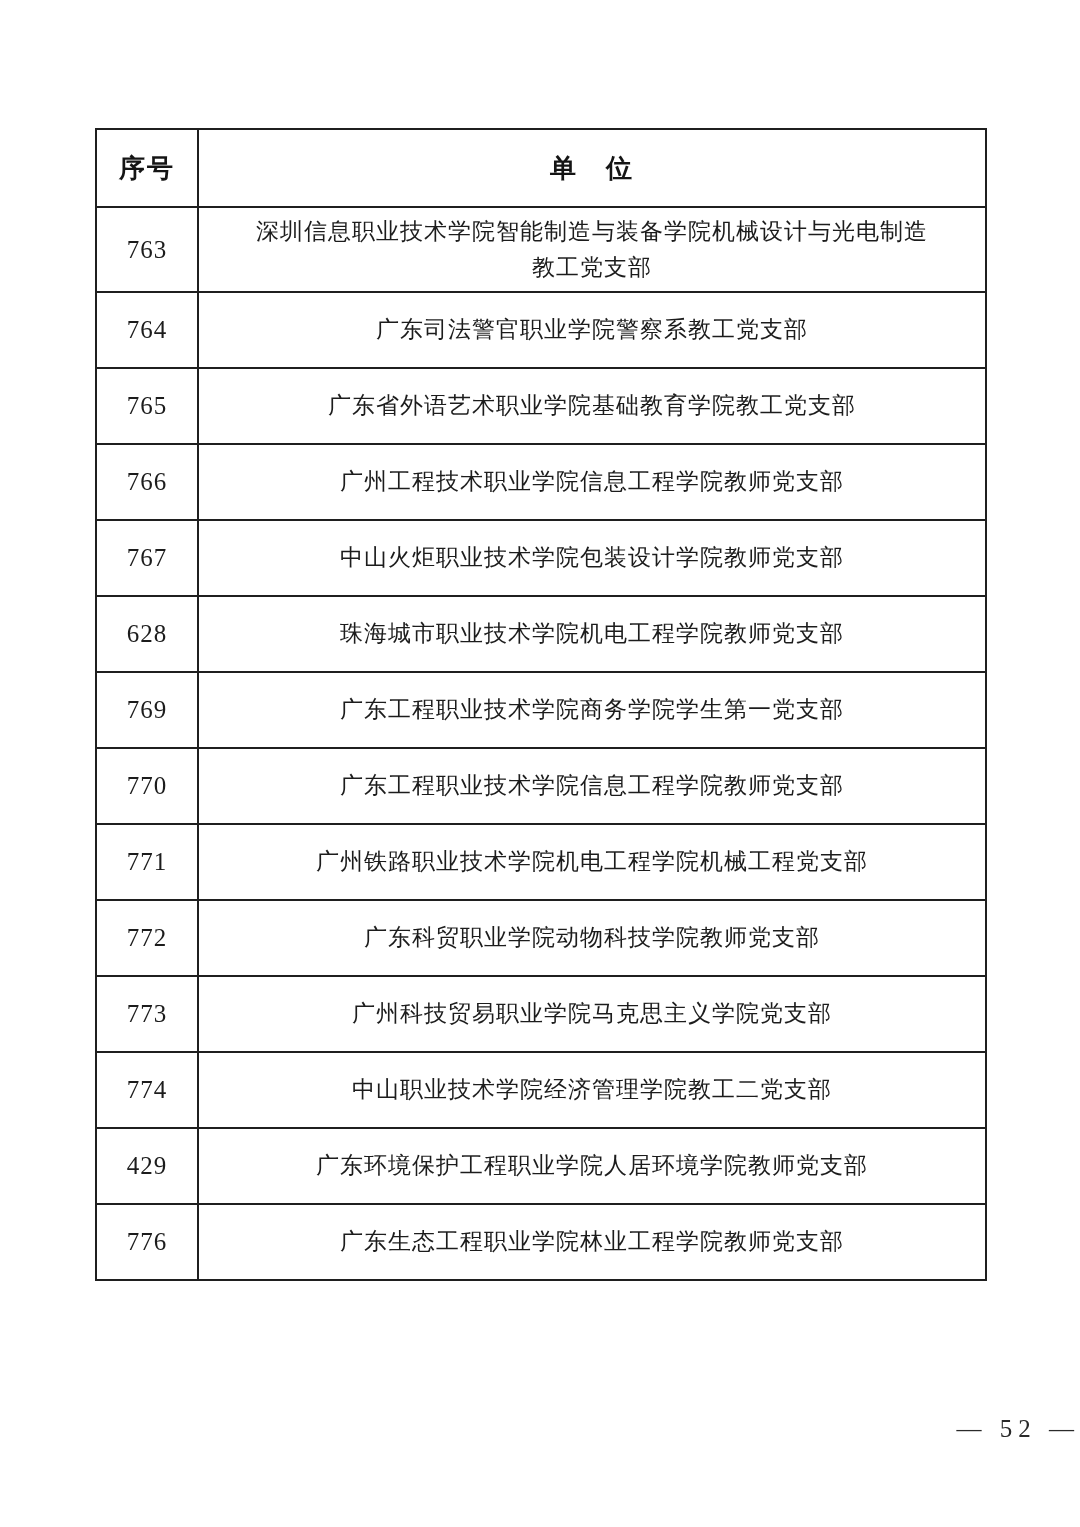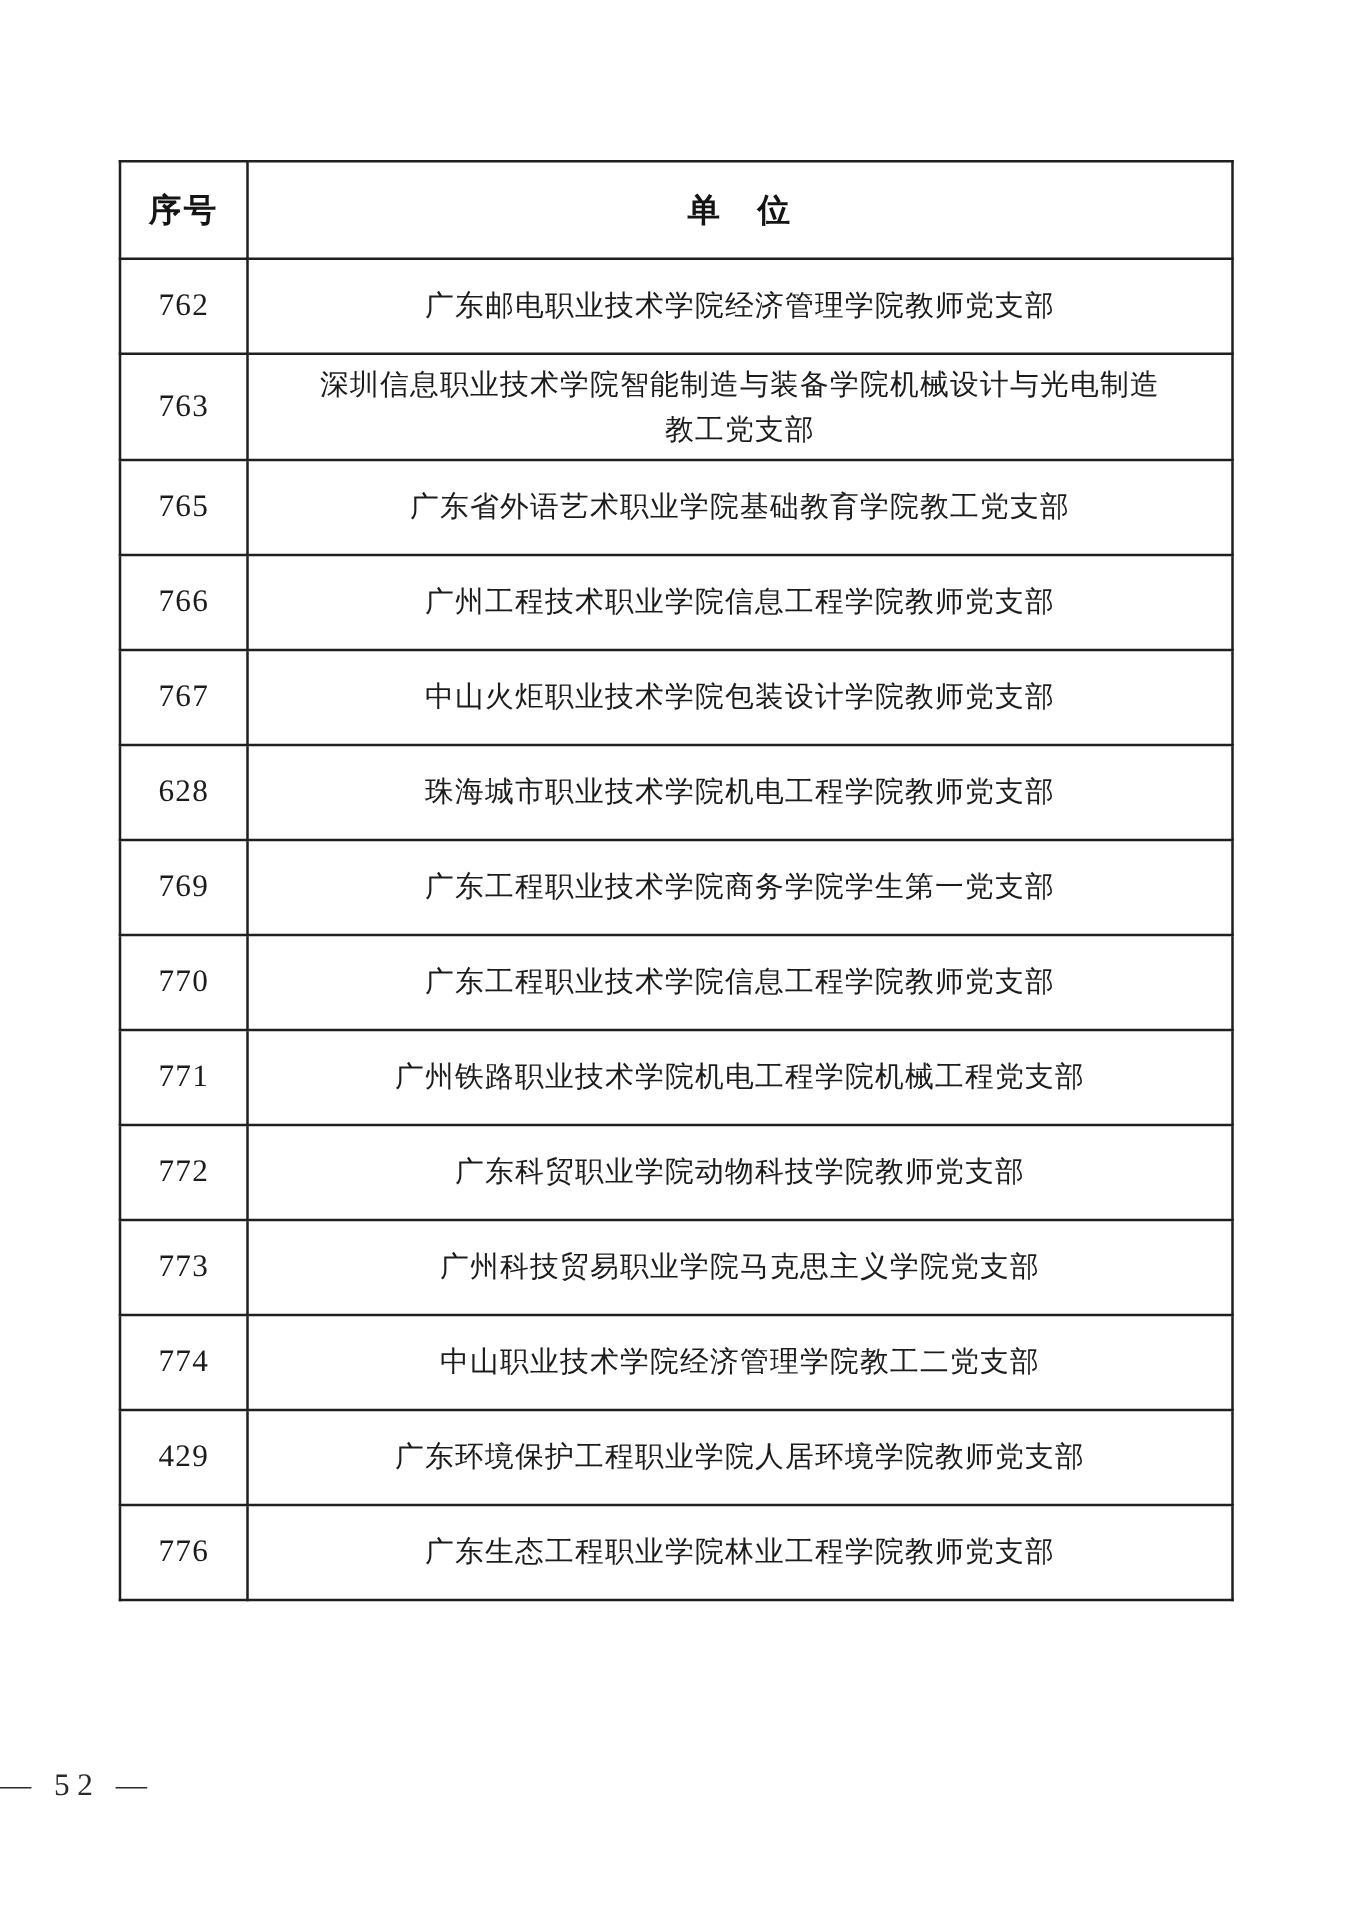--- a/index.html
+++ b/index.html
@@ -54,21 +54,21 @@
     font-size: 23px;
     letter-spacing: 1px;
     line-height: 1.55;
     white-space: pre-line;
   }
   .page-number {
     position: absolute;
     left: 0;
     top: 1415px;
     width: 100%;
-    text-align: left;
+    text-align: right;
     font-family: "Liberation Serif", "DejaVu Serif", serif;
     font-size: 25px;
     letter-spacing: 6px;
     color: #2a2a2a;
   }
 </style>
 </head>
 <body>
 
 <div class="page">
@@ -79,27 +79,27 @@
         <col class="c-unit">
       </colgroup>
     <thead>
       <tr>
         <th>序号</th>
         <th>单　位</th>
       </tr>
     </thead>
     <tbody>
       <tr>
-        <td class="cell-no">762</td>
-        <td class="cell-unit">广东邮电职业技术学院经济管理学院教师党支部</td>
-      </tr>
-      <tr>
         <td class="cell-no">763</td>
         <td class="cell-unit">深圳信息职业技术学院智能制造与装备学院机械设计与光电制造
 教工党支部</td>
+      </tr>
+      <tr>
+        <td class="cell-no">764</td>
+        <td class="cell-unit">广东司法警官职业学院警察系教工党支部</td>
       </tr>
       <tr>
         <td class="cell-no">765</td>
         <td class="cell-unit">广东省外语艺术职业学院基础教育学院教工党支部</td>
       </tr>
       <tr>
         <td class="cell-no">766</td>
         <td class="cell-unit">广州工程技术职业学院信息工程学院教师党支部</td>
       </tr>
       <tr>

